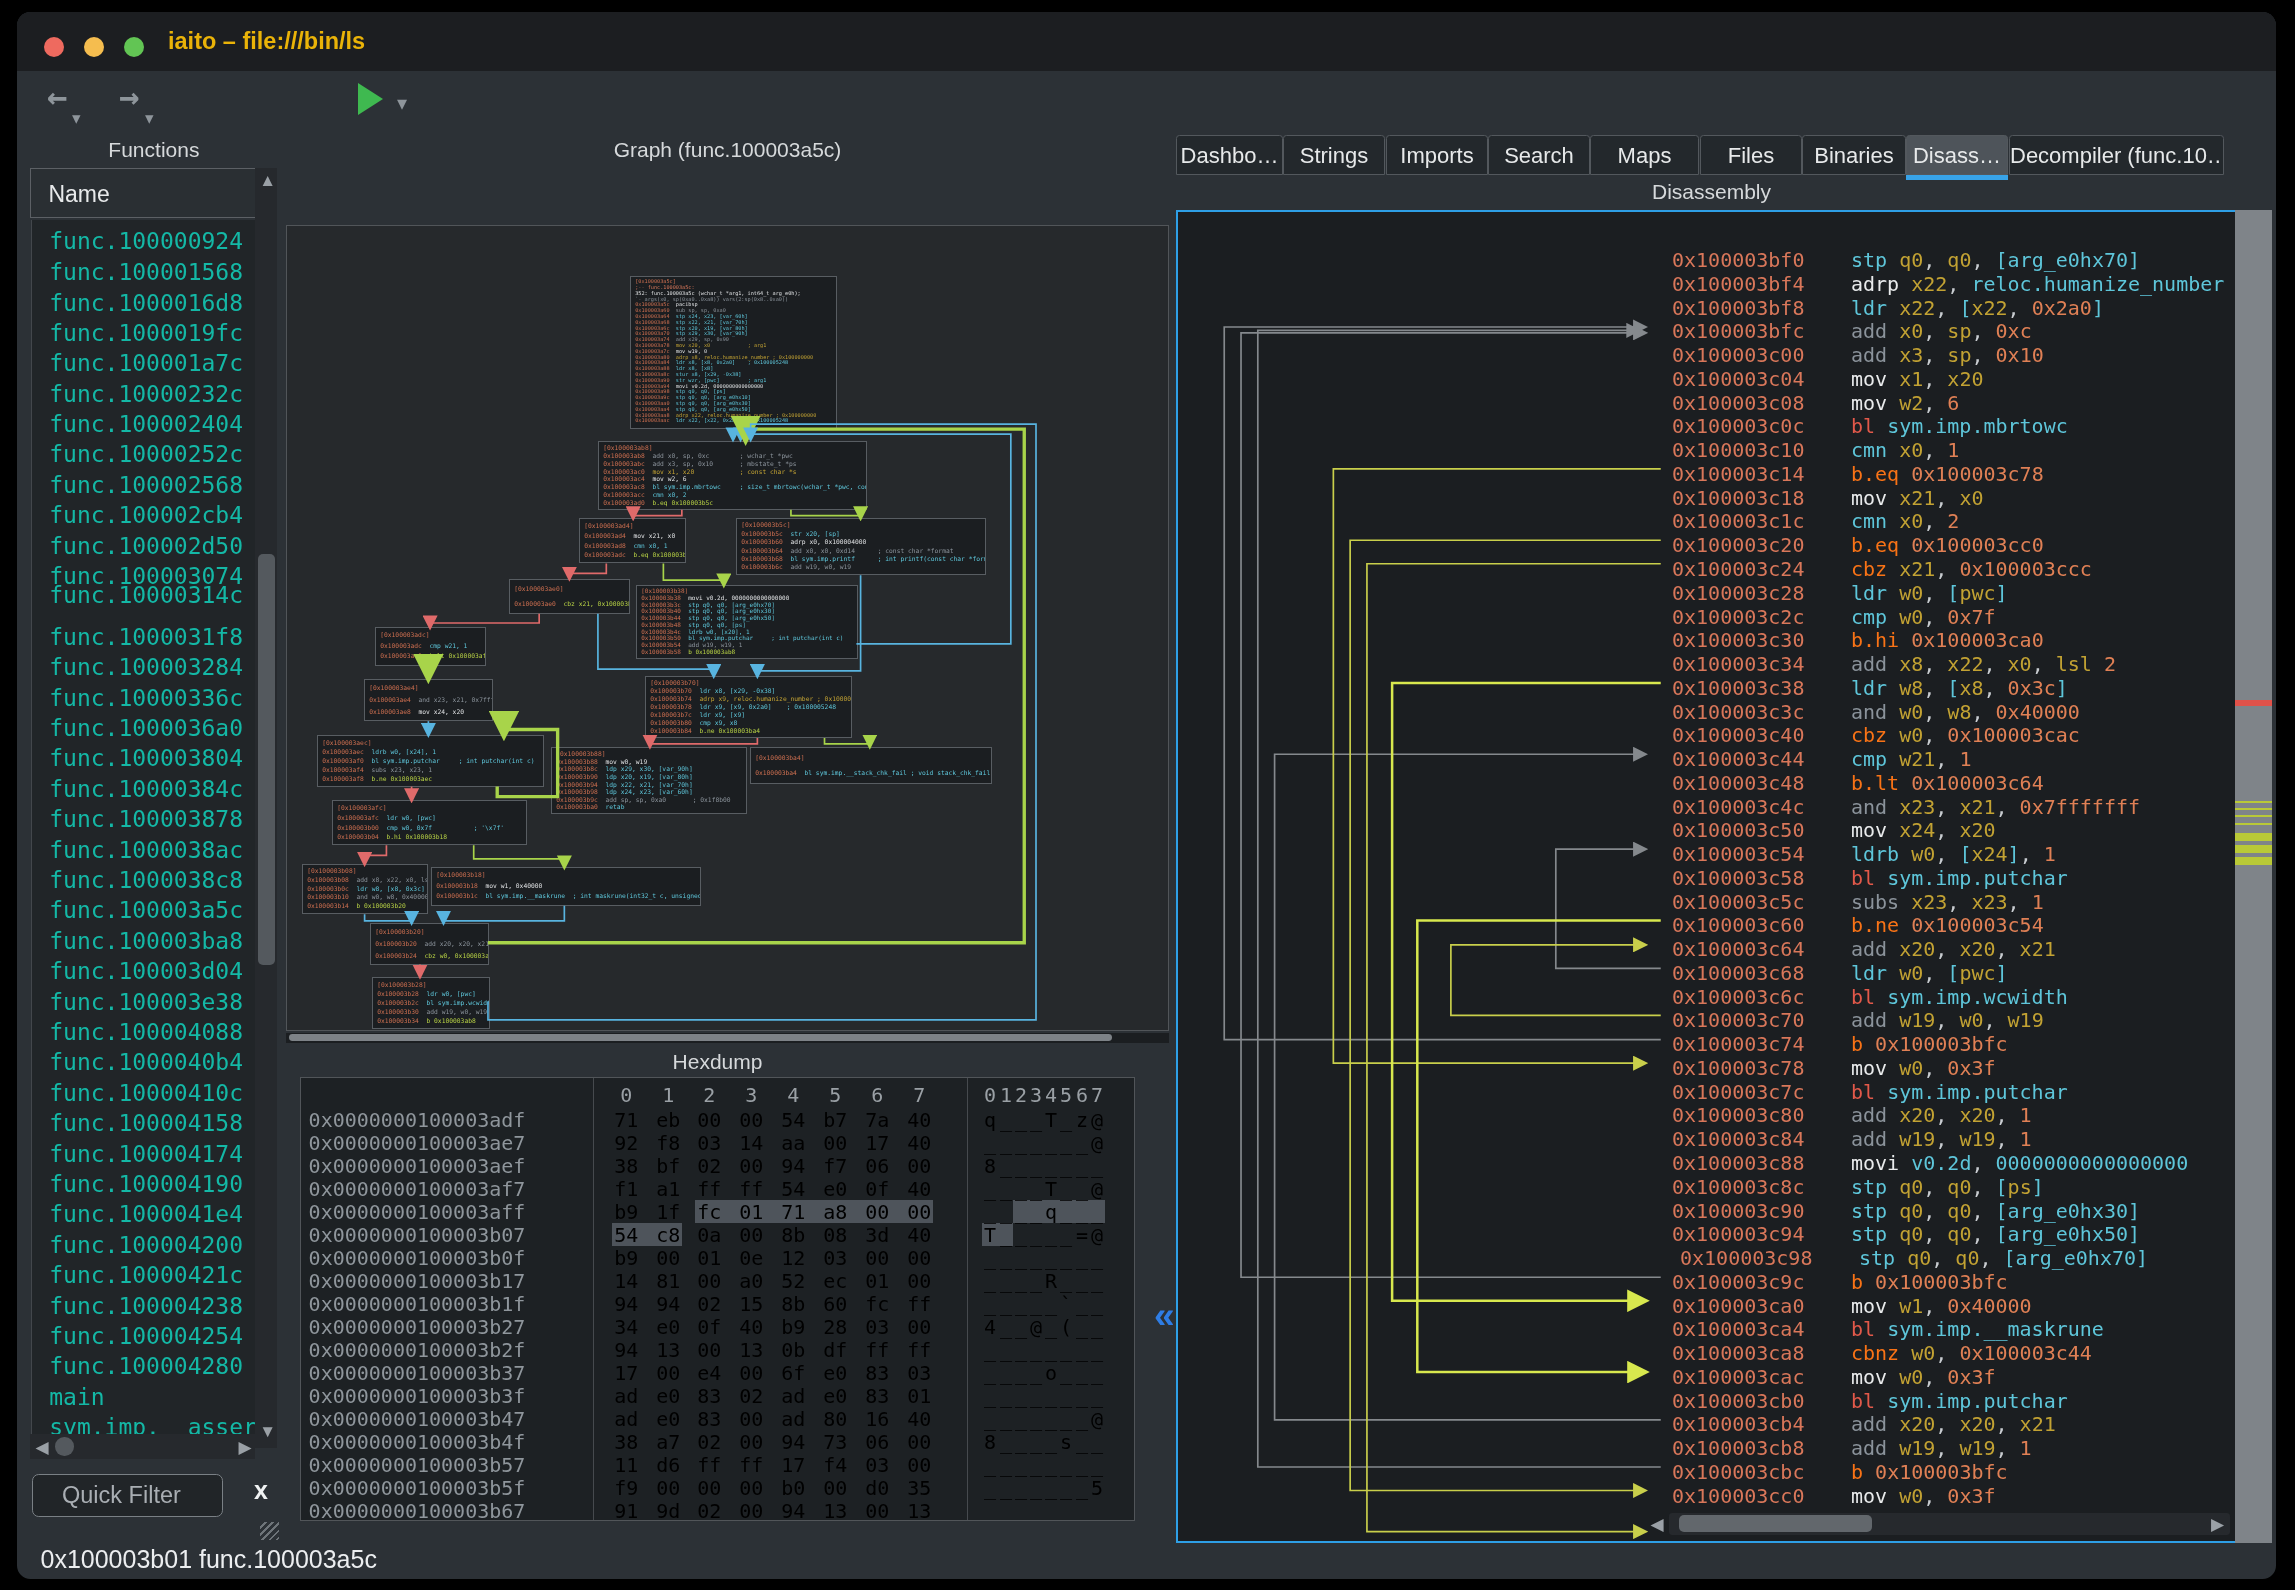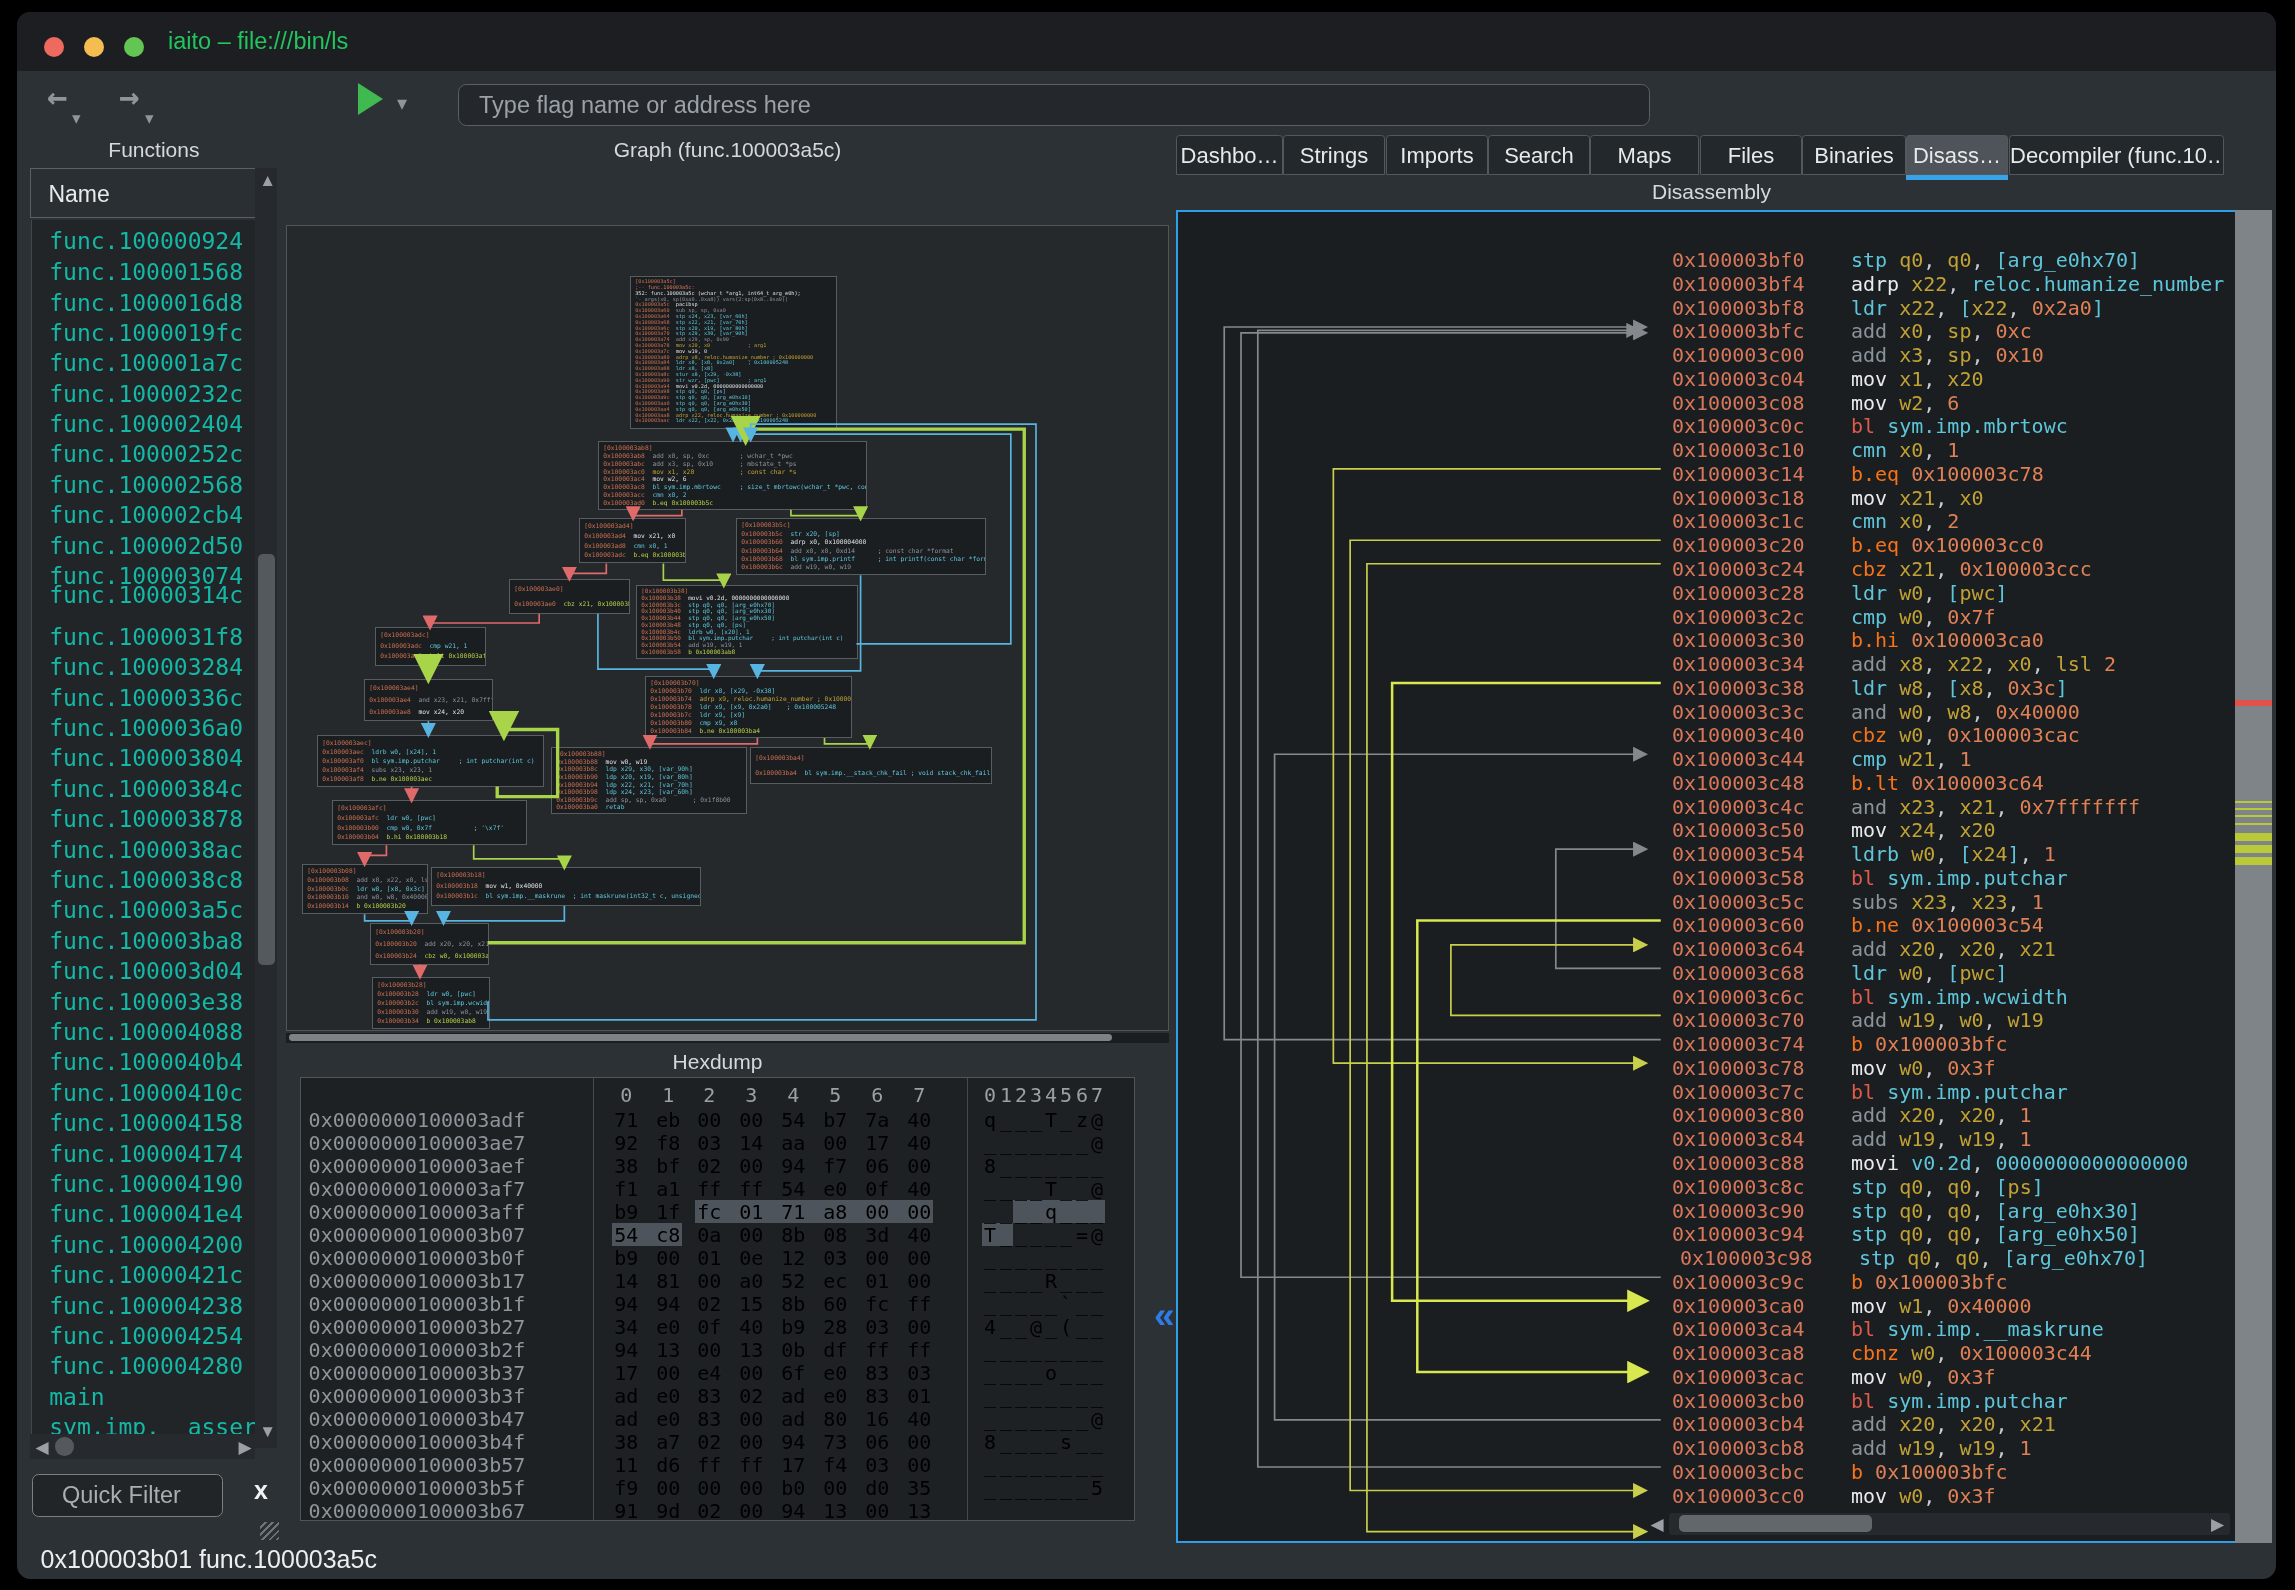--- a/index.html
+++ b/index.html
@@ -3,22 +3,22 @@
 <meta charset="utf-8">
 <style>
   html,body{margin:0;padding:0;background:#000;width:2295px;height:1590px;overflow:hidden;
     font-family:"Liberation Sans",sans-serif;}
   .mono{font-family:"DejaVu Sans Mono",monospace;}
   .win{position:absolute;left:17px;top:11.8px;width:2259px;height:1567px;background:#2c3136;
     border-radius:13.4px;overflow:hidden;}
   
   .titlebar{position:absolute;left:0;top:0;width:100%;height:59px;background:#1c1e21;}
   .tl-btn{position:absolute;top:25px;width:20px;height:20px;border-radius:50%;}
-  .win-title{position:absolute;left:151px;top:0;height:59px;line-height:59px;color:#22c55e;
-    font-size:23.5px;font-weight:normal;}
+  .win-title{position:absolute;left:151px;top:0;height:59px;line-height:59px;color:#eab308;
+    font-size:23.5px;font-weight:bold;}
   
   .toolbar{position:absolute;left:0;top:59px;width:100%;height:64px;background:#2c3136;}
   .nav-arrow{position:absolute;top:5px;font-size:34px;color:#8e959b;font-weight:bold;}
   .nav-caret{position:absolute;font-size:17px;color:#8e959b;}
   .play{position:absolute;top:11.8px;width:0;height:0;border-left:25px solid #3fb950;
     border-top:16px solid transparent;border-bottom:16px solid transparent;}
   .search{position:absolute;left:441px;top:13.4px;width:1192px;height:42px;background:#24282c;
     border:1.7px solid #5a6066;border-radius:8.4px;color:#9aa1a7;font-size:23.5px;padding:0 20px;
     box-sizing:border-box;outline:none;}
   .search::placeholder{color:#9aa1a7;}
@@ -99,21 +99,20 @@
     <div class="win-title">iaito – file:///bin/ls</div>
   </div>
 
   <div class="toolbar">
     <div class="nav-arrow mono" style="left:30px">←</div>
     <div class="nav-caret" style="left:55px;top:37px">▾</div>
     <div class="nav-arrow mono" style="left:102px">→</div>
     <div class="nav-caret" style="left:128px;top:37px">▾</div>
     <div class="play" style="left:341px"></div>
     <div class="nav-caret" style="left:380px;top:20px;font-size:20px">▾</div>
-    <input class="search" type="text" placeholder="Type flag name or address here" style="">
   </div>
 
   <div class="ptitle" style="left:13.4px;top:126px;width:247px">Functions</div>
   <div class="fn-panel">
     <div class="fn-header">
       <span>Name</span>
     </div>
     <div class="fn-list mono" id="fnList">
         <div class="fn-row" style="top: 6.7px;">func.100000924</div>
         <div class="fn-row" style="top: 37px;">func.100001568</div>

